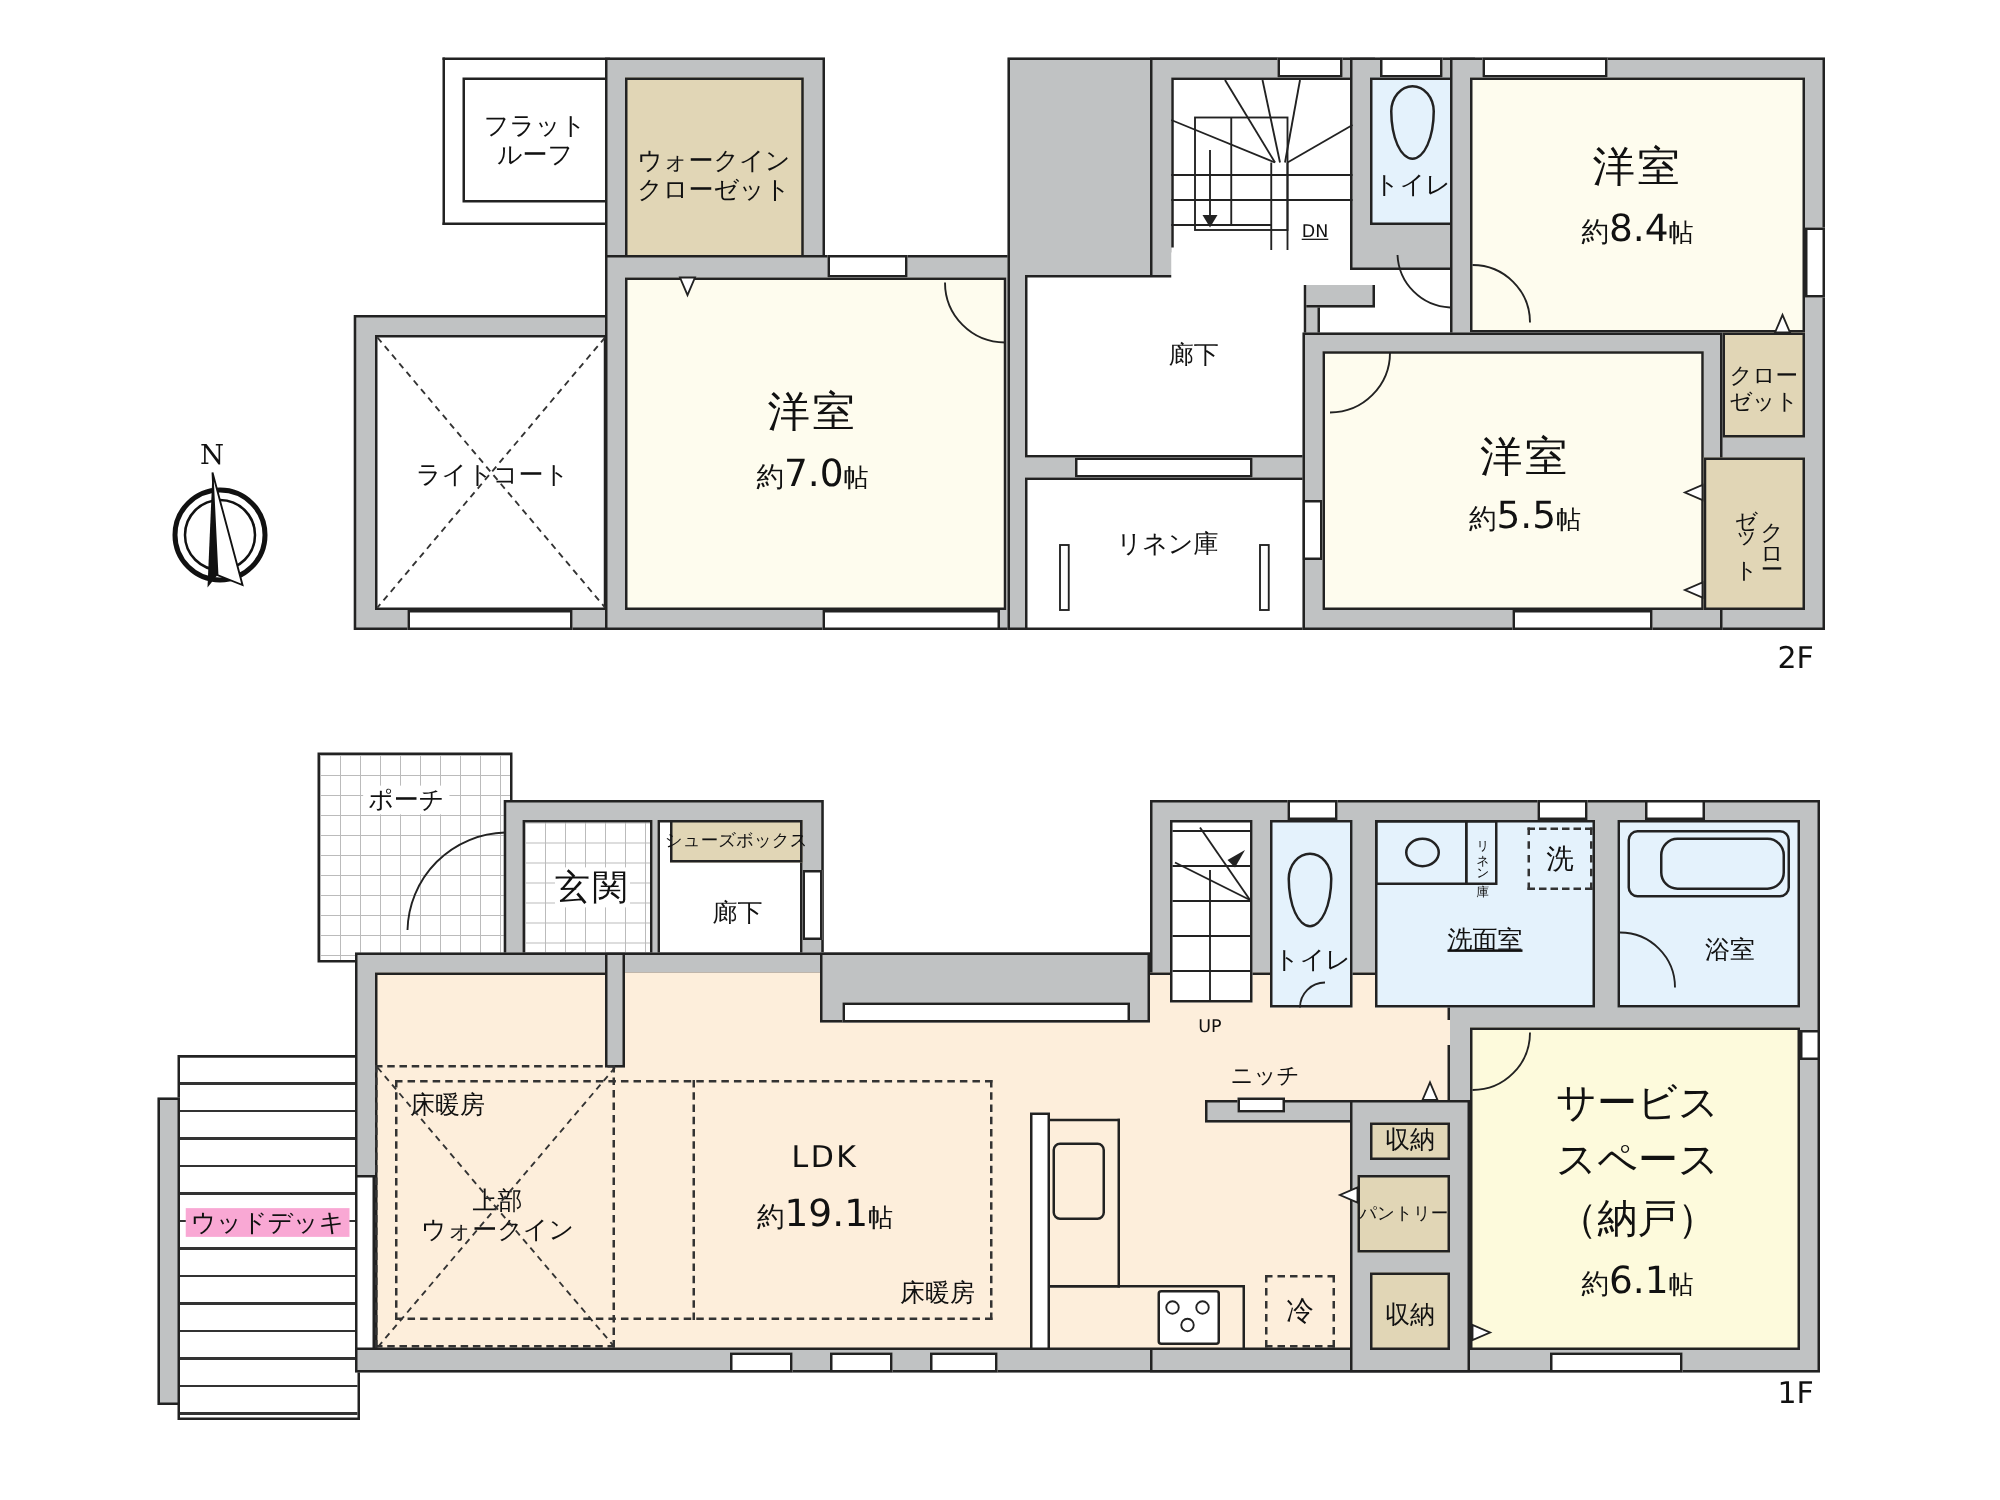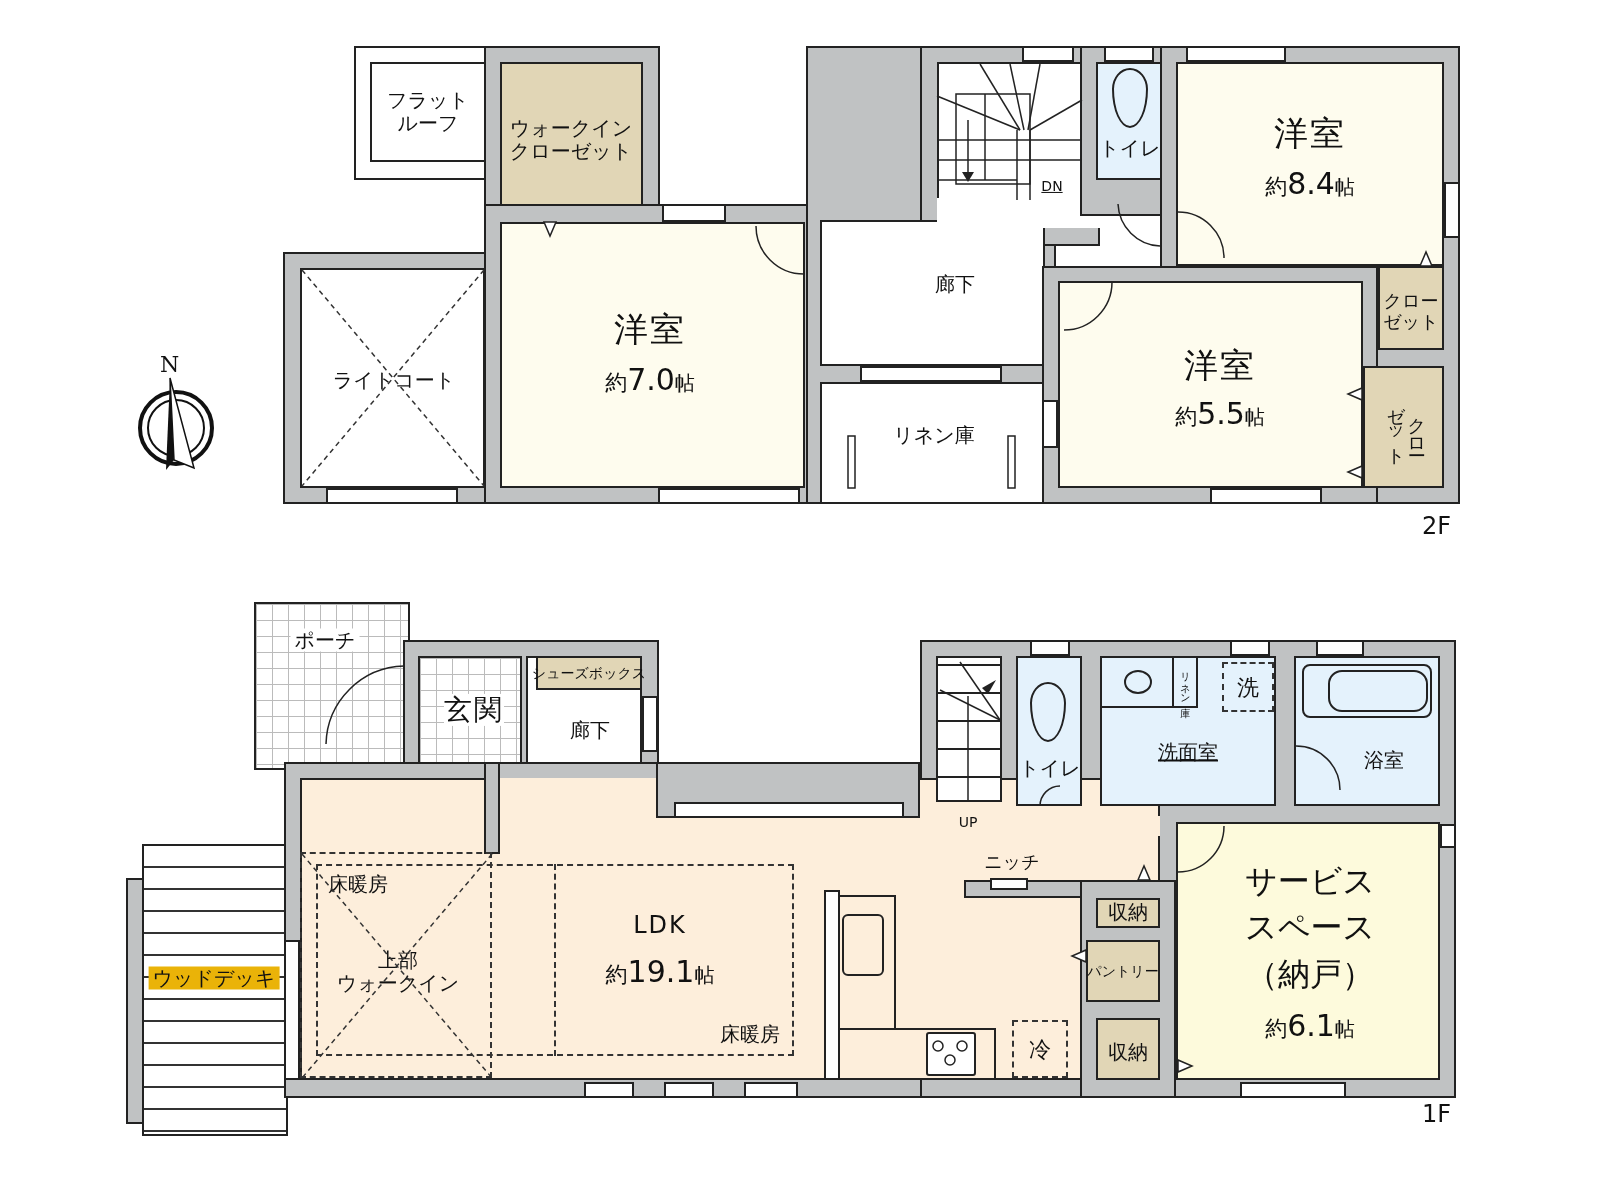--- a/index.html
+++ b/index.html
@@ -104,21 +104,21 @@
   <div class="wall" style="left:403px;top:640px;width:256px;height:144px;"></div>
   <div class="abs" style="left:418px;top:656px;width:104px;height:108px;border:2px solid #222;box-sizing:border-box;background-color:#fff;background-image:linear-gradient(#bbb 1px,transparent 1px),linear-gradient(90deg,#bbb 1px,transparent 1px);background-size:16px 16px;"></div>
   <div class="label big" style="left:474px;top:710px;font-size:28px;background:#fff;">玄関</div>
   <div class="room" style="left:526px;top:656px;width:116px;height:108px;background:#fff;"></div>
   <div class="room" style="left:536px;top:656px;width:106px;height:34px;background:#e1d6b6;"></div>
   <div class="label xs" style="left:589px;top:673px;">シューズボックス</div>
   <div class="label sm" style="left:590px;top:730px;">廊下</div>
 
   <div class="abs" style="left:142px;top:844px;width:146px;height:292px;border:2px solid #222;box-sizing:border-box;background:repeating-linear-gradient(#fff 0,#fff 20px,#333 20px,#333 22px);"></div>
   <div class="wall" style="left:126px;top:878px;width:18px;height:246px;"></div>
-  <div class="label sm" style="left:214px;top:978px;background:#eab308;padding:0 4px;">ウッドデッキ</div>
+  <div class="label sm" style="left:214px;top:978px;background:#f9a8d4;padding:0 4px;">ウッドデッキ</div>
 
   <div class="wall" style="left:284px;top:762px;width:900px;height:336px;"></div>
   <div class="wall" style="left:920px;top:640px;width:536px;height:458px;"></div>
 
   <div class="abs" style="left:300px;top:778px;width:860px;height:302px;background:#fdeedb;border:2px solid #222;box-sizing:border-box;"></div>
   <div class="abs" style="left:500px;top:778px;width:156px;height:24px;background:#fdeedb;"></div>
   <div class="abs" style="left:656px;top:816px;width:504px;height:20px;background:#fdeedb;"></div>
   <div class="wall" style="left:656px;top:762px;width:264px;height:56px;"></div>
   <div class="wall" style="left:484px;top:762px;width:16px;height:92px;"></div>
   <div class="abs" style="left:300px;top:852px;width:192px;height:226px;border:2px dashed #333;box-sizing:border-box;"></div>

